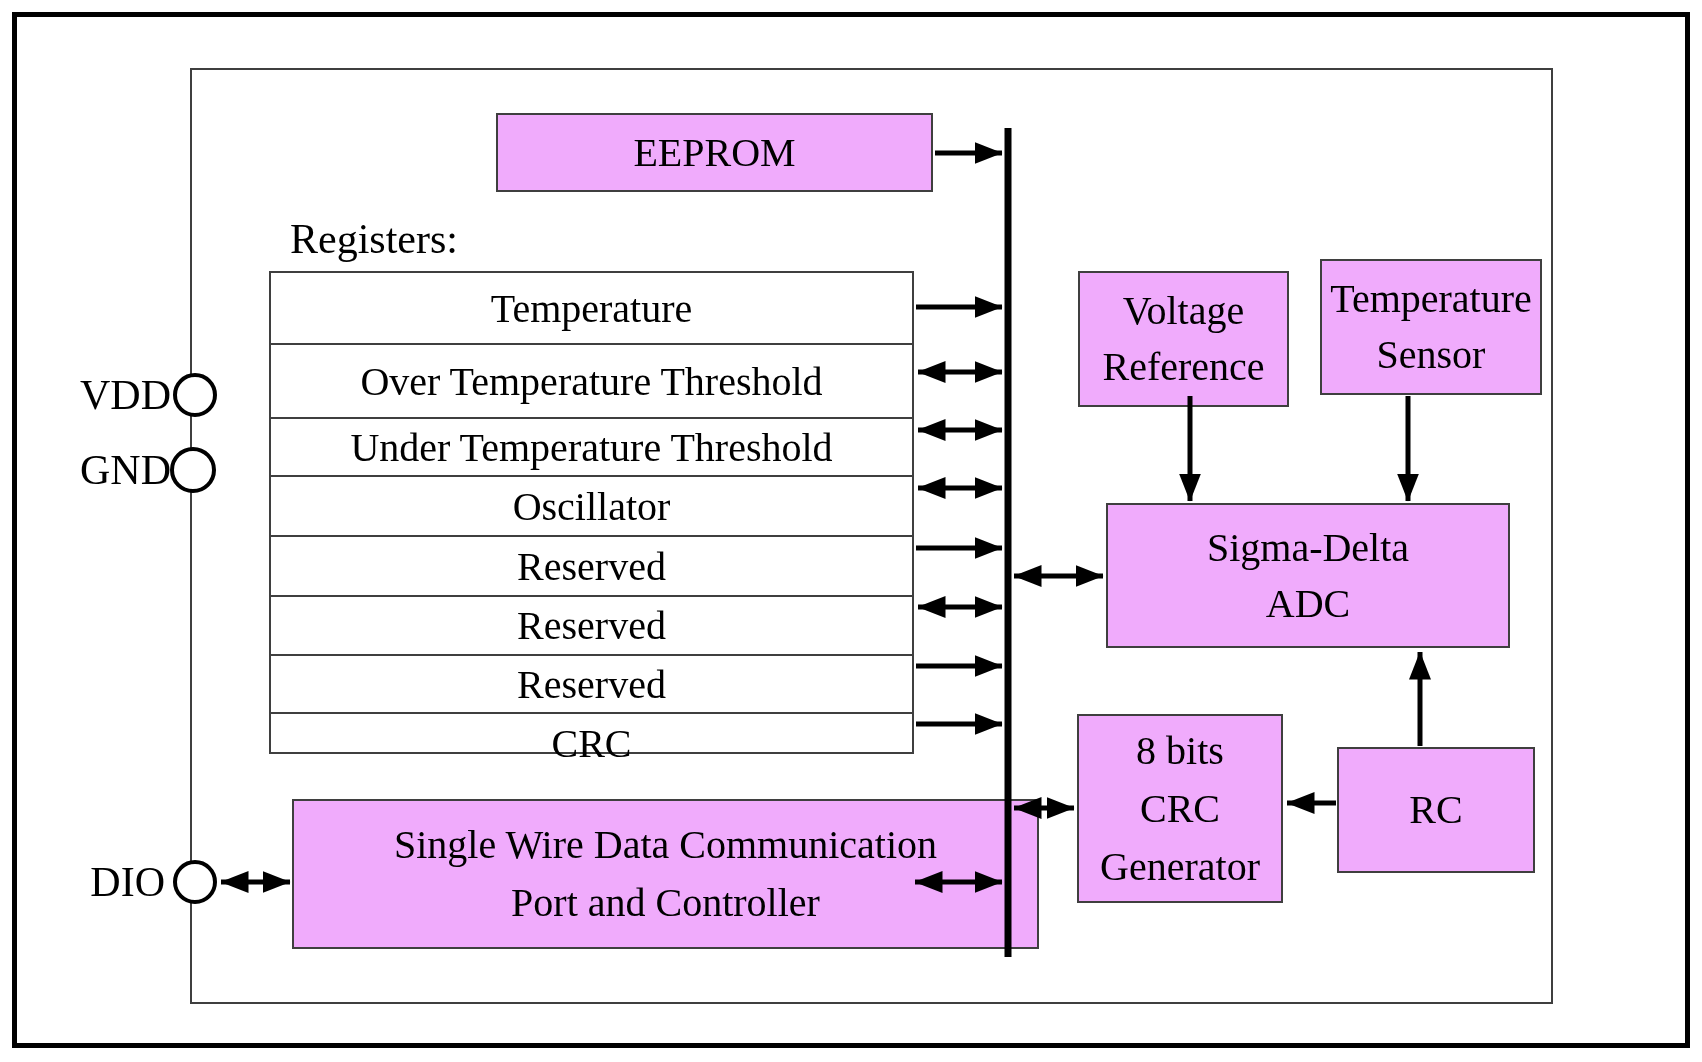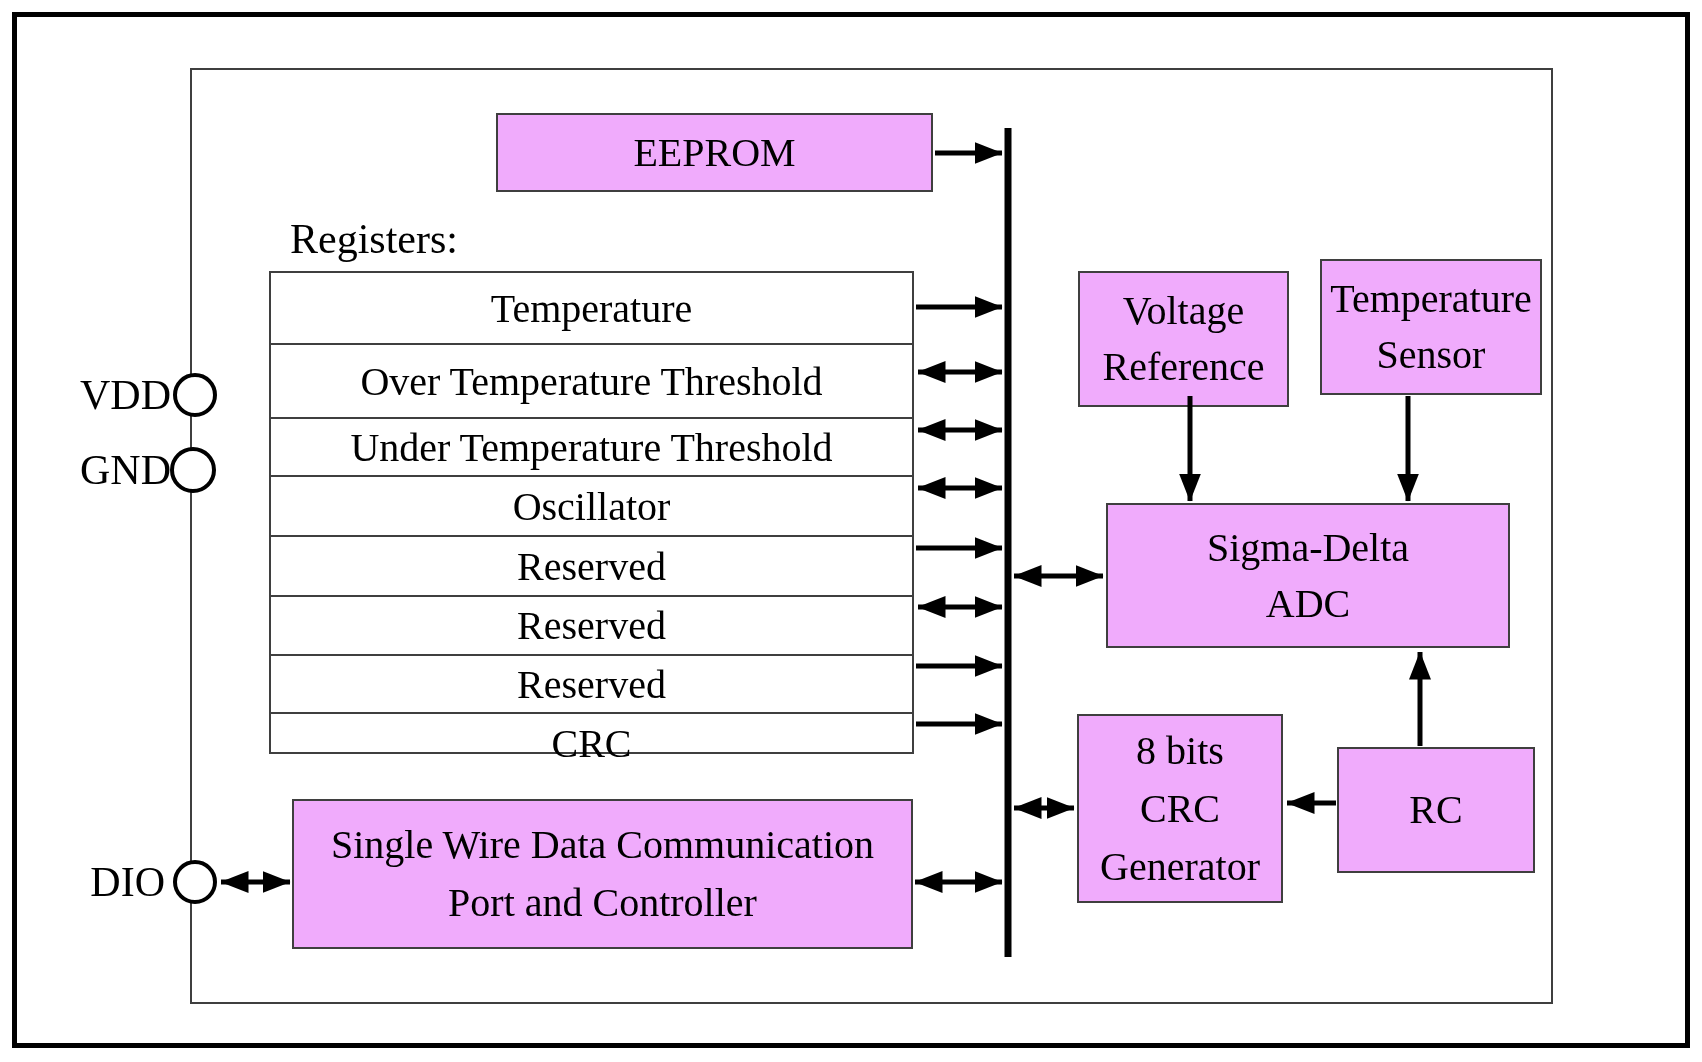--- a/index.html
+++ b/index.html
@@ -20,21 +20,21 @@
     display:flex;flex-direction:column;align-items:center;justify-content:center;
     text-align:center;font-size:40px;line-height:56px;
   }
   .box .ln{display:block;white-space:nowrap;}
   .eeprom{left:496px;top:113px;width:437px;height:79px;}
   .vref{left:1078px;top:259px;width:211px;height:136px;margin-top:12px;}
   .tsensor{left:1320px;top:259px;width:222px;height:136px;}
   .adc{left:1106px;top:503px;width:404px;height:145px;}
   .crcgen{left:1077px;top:714px;width:206px;height:189px;line-height:58px;text-align:right;}
   .rcosc{left:1337px;top:747px;width:198px;height:126px;}
-  .swdc{left:292px;top:799px;width:621px;height:150px;line-height:58px;}
+  .swdc{left:292px;top:799px;width:747px;height:150px;line-height:58px;}
 
   .registers-heading{
     position:absolute;left:290px;top:216px;font-size:42px;line-height:46px;white-space:nowrap;
   }
   .reg-table{
     position:absolute;left:269px;top:271px;width:645px;height:483px;
     border:2px solid #3f3f3f;box-sizing:border-box;background:#fff;
   }
   .reg-row{
     box-sizing:border-box;border-bottom:2px solid #3f3f3f;

